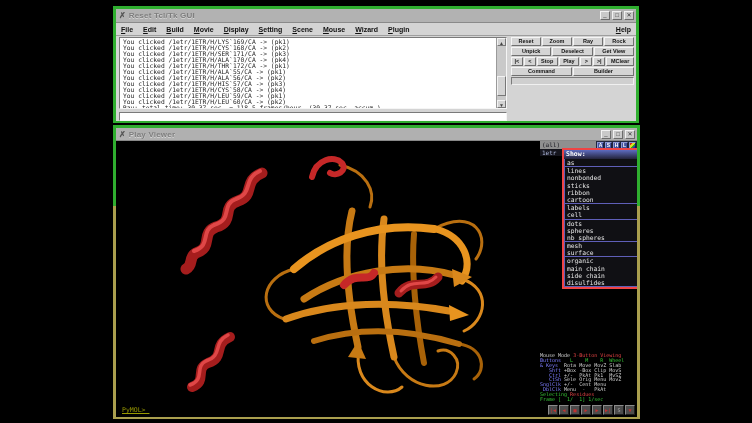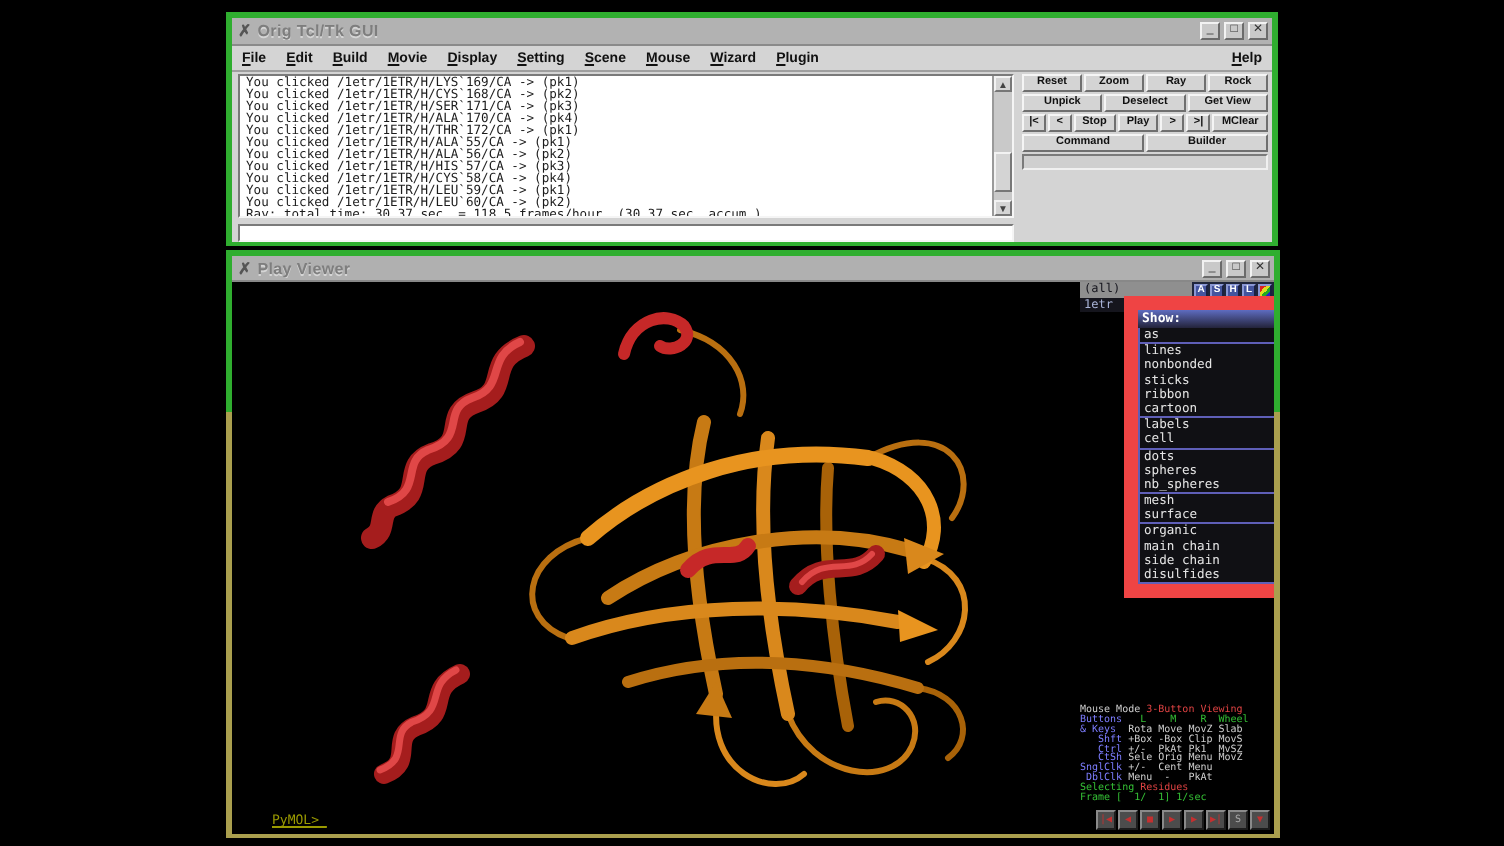--- a/index.html
+++ b/index.html
@@ -57,51 +57,51 @@
   #row-all{height:8px;background:#8f8f8f;display:flex;align-items:center;}
   #row-all .oname{flex:1;font-family:"DejaVu Sans Mono",monospace;font-size:6px;color:#15151d;padding-left:2px;line-height:8px;}
   #ashlc{display:flex;gap:1px;background:#20263c;padding:0 1px;height:8px;align-items:center;}
   .abtn{width:7px;height:7px;background:#44549e;border:1px solid;border-color:#8a97d4 #1a2142 #1a2142 #8a97d4;
     color:#fff;font-size:5px;font-weight:bold;text-align:center;line-height:5px;box-sizing:border-box;}
   .abtn.rainbow{background:linear-gradient(135deg,#d22 0 30%,#dd2 30% 55%,#2a2 55% 78%,#22c 78%);color:transparent;}
   #row-1etr{height:7px;background:#15151d;font-family:"DejaVu Sans Mono",monospace;font-size:6px;
     color:#aab4d8;padding-left:2px;line-height:7px;}
 
   
-  #showmenu{position:absolute;left:446px;top:7px;width:74px;background:#101014;border:7px solid #ef4444;z-index:4;}
+  #showmenu{position:absolute;left:446px;top:7px;width:74px;background:#101014;border:2px solid #ef4444;z-index:4;}
   #showmenu .mhead{height:9px;background:linear-gradient(#5e6cc0,#23233a);color:#fff;font-size:6.5px;
     font-weight:bold;font-family:"DejaVu Sans Mono",monospace;padding-left:2px;line-height:9px;}
   #showmenu .mgroup{border:1px solid #5f5fb8;border-top:none;}
   #showmenu .sitem{font-family:"DejaVu Sans Mono",monospace;font-size:6.3px;line-height:7.2px;height:7.2px;
     color:#e6e6e6;padding-left:2px;white-space:nowrap;overflow:hidden;}
 
   
   #mousepanel{position:absolute;right:2px;bottom:15px;width:95px;font-family:"DejaVu Sans Mono",monospace;
     font-size:5px;line-height:4.9px;white-space:pre;}
   .c-w{color:#cfcfcf;} .c-r{color:#e04343;} .c-g{color:#35c035;} .c-b{color:#7d7dff;}
 
   
   #vcr{position:absolute;right:2px;bottom:2px;display:flex;gap:1px;}
   .vbtn{width:10px;height:10px;background:#4c4c4c;border:1px solid;border-color:#8a8a8a #1c1c1c #1c1c1c #8a8a8a;
     box-sizing:border-box;color:#c43030;font-size:5px;line-height:8px;text-align:center;font-family:"DejaVu Sans Mono",monospace;}
   .vbtn.gray{color:#a8a8a8;}
 
-  #prompt{position:absolute;left:20px;bottom:3px;font-family:"DejaVu Sans Mono",monospace;font-size:6.5px;color:#9a9a00;text-decoration:underline;}
+  #prompt{position:absolute;left:6px;bottom:3px;font-family:"DejaVu Sans Mono",monospace;font-size:6.5px;color:#9a9a00;text-decoration:underline;}
 
   #protein{position:absolute;left:28px;top:8px;}
 </style>
 </head>
 <body>
 
 <div id="screen">
 
   <div class="win" id="gui">
     <div class="titlebar">
       <span class="xlogo">✗</span>
-      <span class="ttext">Orig Tcl/Tk GUI</span>
+      <span class="ttext">Reset Tcl/Tk GUI</span>
       <span class="winbtns" id="gui-winbtns">
           <span class="wbtn">_</span>
           <span class="wbtn">□</span>
           <span class="wbtn">✕</span>
         </span>
     </div>
     <div id="gui-menubar">
         <span class="mitem"><u>F</u>ile</span>
         <span class="mitem"><u>E</u>dit</span>
         <span class="mitem"><u>B</u>uild</span>

